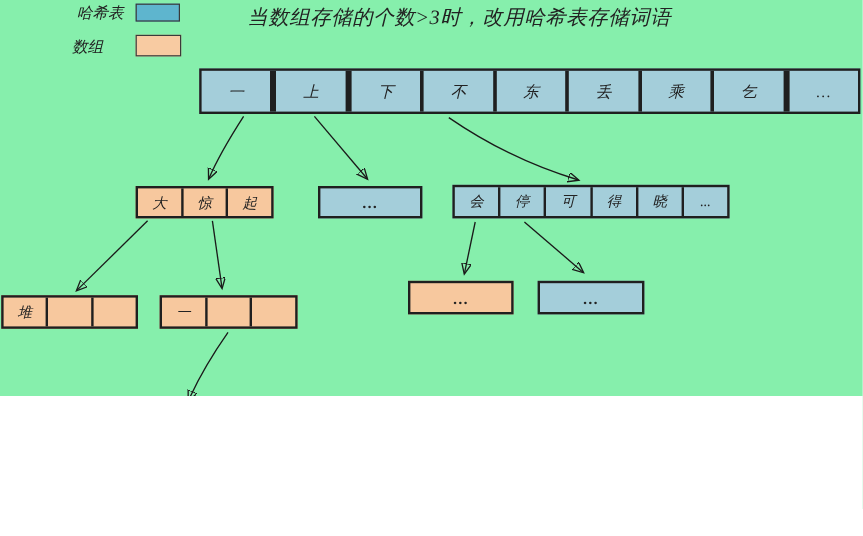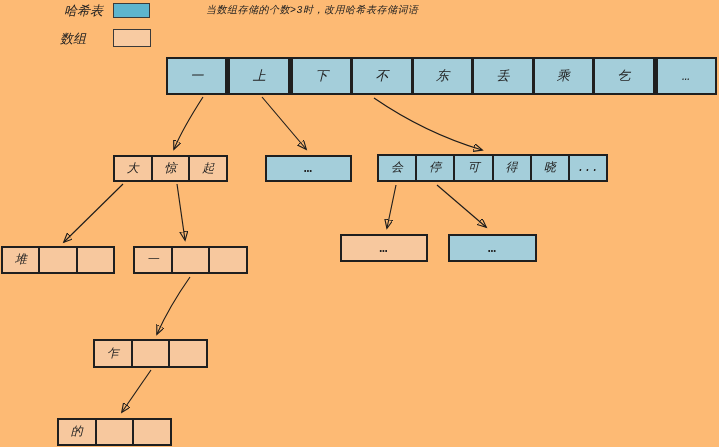--- a/index.html
+++ b/index.html
@@ -5,31 +5,31 @@
   :root{
     --hash-fill:#a4ceda;
     --array-fill:#f7c89e;
     --legend-hash-fill:#5eb5ce;
     --legend-array-fill:#f8cba2;
     --border:#1f1f1f;
     --ink:#222222;
   }
   html,body{margin:0;padding:0;background:#ffffff;}
   .canvas{
-    position:relative;width:719px;height:447px;background:#fdba74;overflow:hidden;
-    font-family:Liberation Mono, monospace;
+    position:relative;width:719px;height:330px;background:#86efac;overflow:hidden;
+    font-family:Liberation Serif, serif;
     font-style:italic;color:var(--ink);
   }
   .arrows{position:absolute;left:0;top:0;width:719px;height:447px;pointer-events:none;}
   .arrows path{stroke:#1a1a1a;stroke-width:1.1;fill:none;}
   .legend-label{position:absolute;font-size:13px;text-align:right;white-space:nowrap;}
   .swatch{position:absolute;box-sizing:border-box;border:1px solid #3a3a3a;}
   .swatch-hash{left:113px;top:3px;width:37px;height:15px;background:var(--legend-hash-fill);}
   .swatch-array{left:113px;top:29px;width:38px;height:18px;background:var(--legend-array-fill);}
-  .note{position:absolute;left:206px;top:3px;font-size:10px;white-space:nowrap;letter-spacing:.5px;}
+  .note{position:absolute;left:206px;top:3px;font-size:17px;white-space:nowrap;letter-spacing:.5px;}
   .box{
     position:absolute;display:flex;box-sizing:border-box;
     border:2px solid var(--border);
   }
   .hash{background:var(--hash-fill);}
   .array{background:var(--array-fill);}
   .cell{
     flex:1;display:flex;align-items:center;justify-content:center;
     border-left:2px solid var(--border);
     font-size:12px;line-height:1;overflow:hidden;

